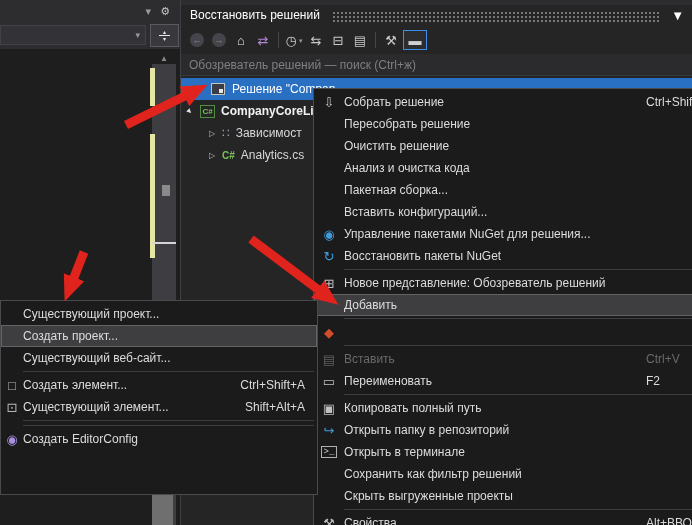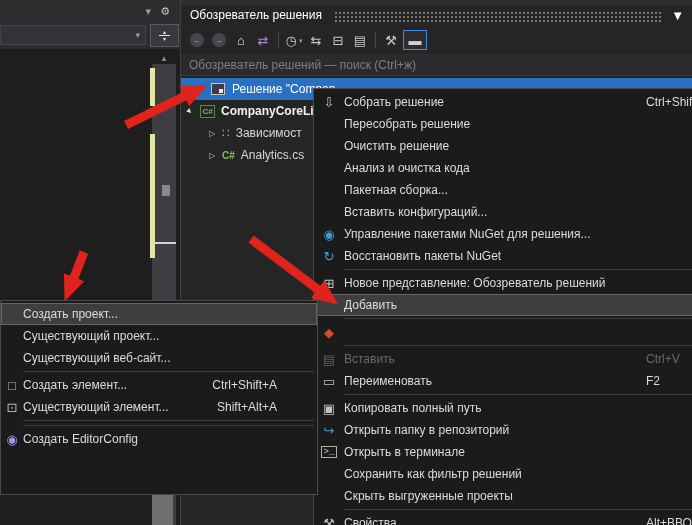--- a/index.html
+++ b/index.html
@@ -67,21 +67,21 @@
   .context-menu{left:313px;top:88px;width:420px;height:460px;z-index:10;}
   .submenu{left:0;top:300px;width:318px;height:195px;z-index:12;}
   .menu-item{position:relative;height:22px;display:flex;align-items:center;color:#dcdcdc;font-size:12px;box-sizing:border-box;}
   .menu-item.disabled{color:#6a6a6a;}
   .menu-item.disabled .ic{color:#5f5f5f !important;}
   .menu-item.highlighted{background:#3e3e40;box-shadow:inset 0 0 0 1px #646467;}
   .mi-icon{width:30px;flex:0 0 30px;display:inline-flex;align-items:center;justify-content:center;}
   .submenu .mi-icon{width:22px;flex:0 0 22px;}
   .mi-label{white-space:nowrap;}
   .mi-shortcut{position:absolute;left:332px;white-space:nowrap;}
-  .submenu .mi-shortcut{left:auto;right:40px;}
+  .submenu .mi-shortcut{left:auto;right:12px;}
   .menu-sep{height:5px;position:relative;}
   .menu-sep::after{content:"";position:absolute;left:30px;right:3px;top:2px;border-top:1px solid #3d3d40;}
   .submenu .menu-sep::after{left:22px;}
   .folder-glyph{width:13px;height:9px;background:#dcb67a;border-radius:1px;position:relative;display:inline-block;}
   .folder-glyph::before{content:"";position:absolute;left:0;top:-3px;width:6px;height:3px;background:#dcb67a;border-radius:1px 1px 0 0;}
   .term-glyph{font-family:"Liberation Mono","DejaVu Sans Mono",monospace;font-size:9px;border:1px solid #b0b0b0;padding:0 2px;line-height:10px;color:#c8c8c8;}
   
   .arrows{position:absolute;left:0;top:0;width:692px;height:525px;z-index:50;pointer-events:none;}
 </style>
 </head>
@@ -111,21 +111,21 @@
     <div class="ed-mark m1"></div>
     <div class="ed-mark m2"></div>
     <div class="ed-caretline"></div>
     <div class="ed-ghost"></div>
     <div class="ed-thumb"></div>
   </div>
 
   <div class="sol-exp">
     <div class="se-topstrip"></div>
     <div class="se-header">
-      <span class="se-title">Обозреватель решения</span>
+      <span class="se-title">Восстановить решений</span>
       <span class="se-grip"></span>
       <span class="se-caret ic" style="color: rgb(255, 255, 255);">▼</span>
     </div>
     <div class="se-toolbar" id="se-toolbar">
         <div class="tb-btn">
           <span class="ic ic-circle" style="color: rgb(143, 143, 143);">←</span>
         </div>
         <div class="tb-btn">
           <span class="ic ic-circle" style="color: rgb(143, 143, 143);">→</span>
         </div>
@@ -285,27 +285,27 @@
       <div class="menu-item">
         <span class="mi-icon">
           <span class="ic" style="color: rgb(192, 192, 192);">⚒</span>
         </span>
         <span class="mi-label">Свойства</span>
         <span class="mi-shortcut">Alt+ВВОД</span>
       </div>
     </div>
 
   <div class="menu submenu" id="sub-menu">
+      <div class="menu-item">
+        <span class="mi-icon"></span>
+        <span class="mi-label">Существующий проект...</span>
+      </div>
       <div class="menu-item highlighted">
         <span class="mi-icon"></span>
         <span class="mi-label">Создать проект...</span>
-      </div>
-      <div class="menu-item">
-        <span class="mi-icon"></span>
-        <span class="mi-label">Существующий проект...</span>
       </div>
       <div class="menu-item">
         <span class="mi-icon"></span>
         <span class="mi-label">Существующий веб-сайт...</span>
       </div>
       <div class="menu-sep"></div>
       <div class="menu-item">
         <span class="mi-icon">
           <span class="ic" style="color: rgb(181, 181, 181);">□</span>
         </span>

